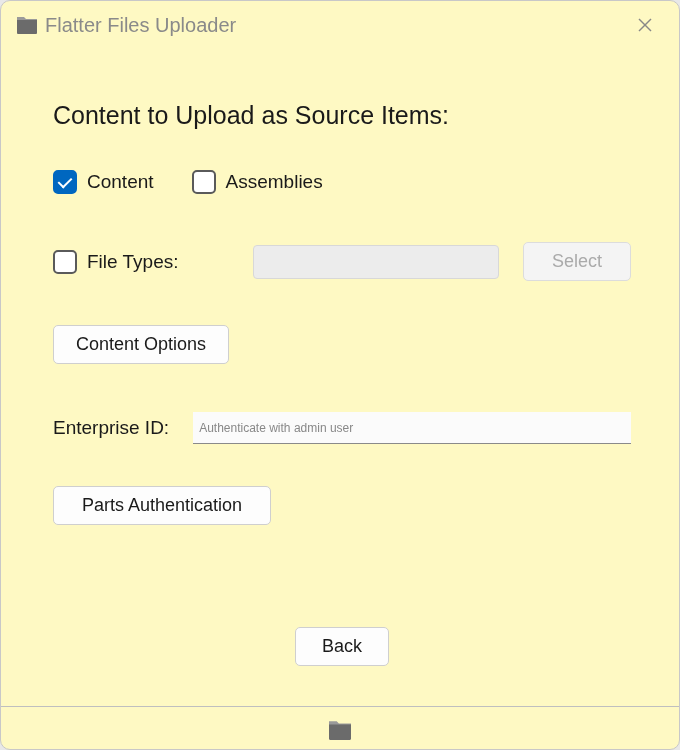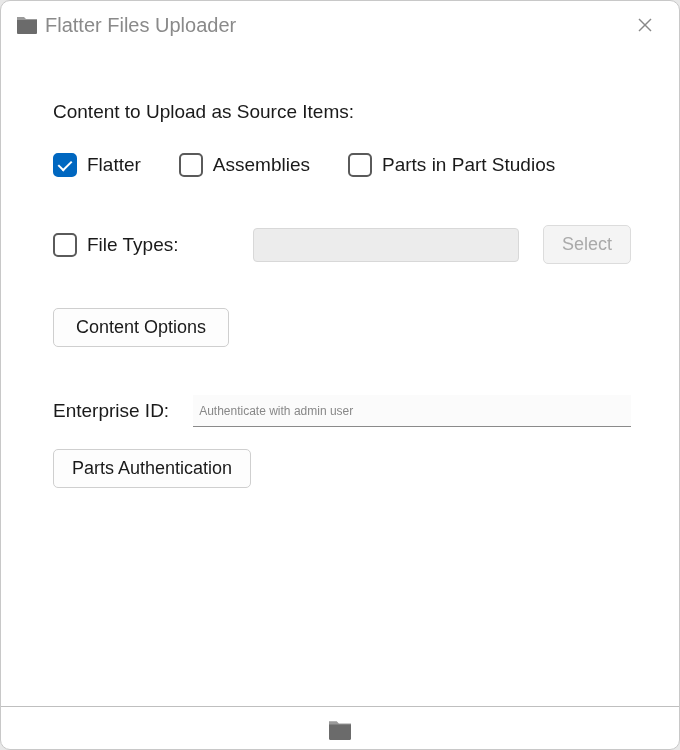--- a/index.html
+++ b/index.html
@@ -6,21 +6,21 @@
     body {
       font-family: "Segoe UI", Tahoma, sans-serif;
       background: #e8e8e8;
       width: 680px;
       height: 750px;
       overflow: hidden;
     }
     .window {
       width: 680px;
       height: 750px;
-      background: #ffffff;
+      background: #fef9c3;
       border-radius: 10px;
       border: 1px solid #c8c8c8;
       display: flex;
       flex-direction: column;
       overflow: hidden;
     }
     .titlebar {
       display: flex;
       align-items: center;
       padding: 8px 14px 6px 14px;
@@ -48,23 +48,23 @@
       cursor: pointer;
       font-size: 18px;
     }
     .content {
       flex: 1;
       padding: 54px 48px 20px 52px;
       display: flex;
       flex-direction: column;
     }
     .section-label {
-      font-size: 19px;
-      color: #1a1a1a;
-      margin-bottom: 30px;
+      font-size: 25px;
+      color: #1a1a1a;
+      margin-bottom: 40px;
     }
     .checkbox-row {
       display: flex;
       gap: 38px;
       align-items: center;
       margin-bottom: 48px;
     }
     .checkbox-item {
       display: flex;
       align-items: center;
@@ -112,21 +112,21 @@
       border-radius: 4px;
       padding: 0 8px;
       font-size: 16px;
       color: #333;
       margin-left: 50px;
     }
     .btn {
       background: #fdfdfd;
       border: 1px solid #cfcfcf;
       border-radius: 5px;
-      padding: 8px 18px;
+      padding: 8px 28px;
       font-size: 18px;
       color: #1a1a1a;
       cursor: pointer;
       font-family: inherit;
     }
     .btn-disabled {
       color: #aaa;
       background: #f4f4f4;
       border-color: #dcdcdc;
       cursor: default;
@@ -136,21 +136,21 @@
       gap: 47px;
       margin-bottom: 48px;
     }
     .options-row .btn {
       padding: 8px 22px;
     }
     .enterprise-row {
       display: flex;
       align-items: center;
       gap: 24px;
-      margin-bottom: 22px;
+      margin-bottom: 42px;
     }
     .enterprise-label {
       font-size: 19px;
       color: #1a1a1a;
       white-space: nowrap;
     }
     .enterprise-input {
       flex: 1;
       height: 32px;
       background: #fbfbfb;
@@ -210,29 +210,25 @@
     </div>
   </div>
 
   <div class="content">
 
     <div class="section-label">Content to Upload as Source Items:</div>
 
     <div class="checkbox-row">
       <div class="checkbox-item">
         <div class="checkbox checked"></div>
-        <span class="checkbox-label">Flatter</span>
+        <span class="checkbox-label">Content</span>
       </div>
       <div class="checkbox-item">
         <div class="checkbox"></div>
         <span class="checkbox-label">Assemblies</span>
-      </div>
-      <div class="checkbox-item">
-        <div class="checkbox"></div>
-        <span class="checkbox-label">Parts in Part Studios</span>
       </div>
     </div>
 
     <div class="filetypes-row">
       <div class="checkbox-item">
         <div class="checkbox"></div>
         <span class="checkbox-label">File Types:</span>
       </div>
       <input type="text" class="filetypes-input" disabled="" value="" style="">
       <button class="btn btn-disabled">Select</button>
@@ -246,20 +242,23 @@
       <span class="enterprise-label">Enterprise ID:</span>
       <input type="text" class="enterprise-input" placeholder="Authenticate with admin user" style="">
     </div>
 
     <div class="clear-auth-row">
       <button class="btn">Parts Authentication</button>
     </div>
 
     <div class="spacer"></div>
 
+    <div class="back-row">
+      <button class="btn">Back</button>
+    </div>
 
   </div>
 
   <div class="footer">
     <span class="footer-icon">
       <svg viewBox="0 0 24 20" width="28" height="22">
         <path class="folder-svg-fill-light" d="M2 2 h7 l2 2 h11 v2 H2 z"></path>
         <path class="folder-svg-fill" d="M2 5 h20 v13 a1 1 0 0 1 -1 1 H3 a1 1 0 0 1 -1 -1 z"></path>
       </svg>
     </span>

